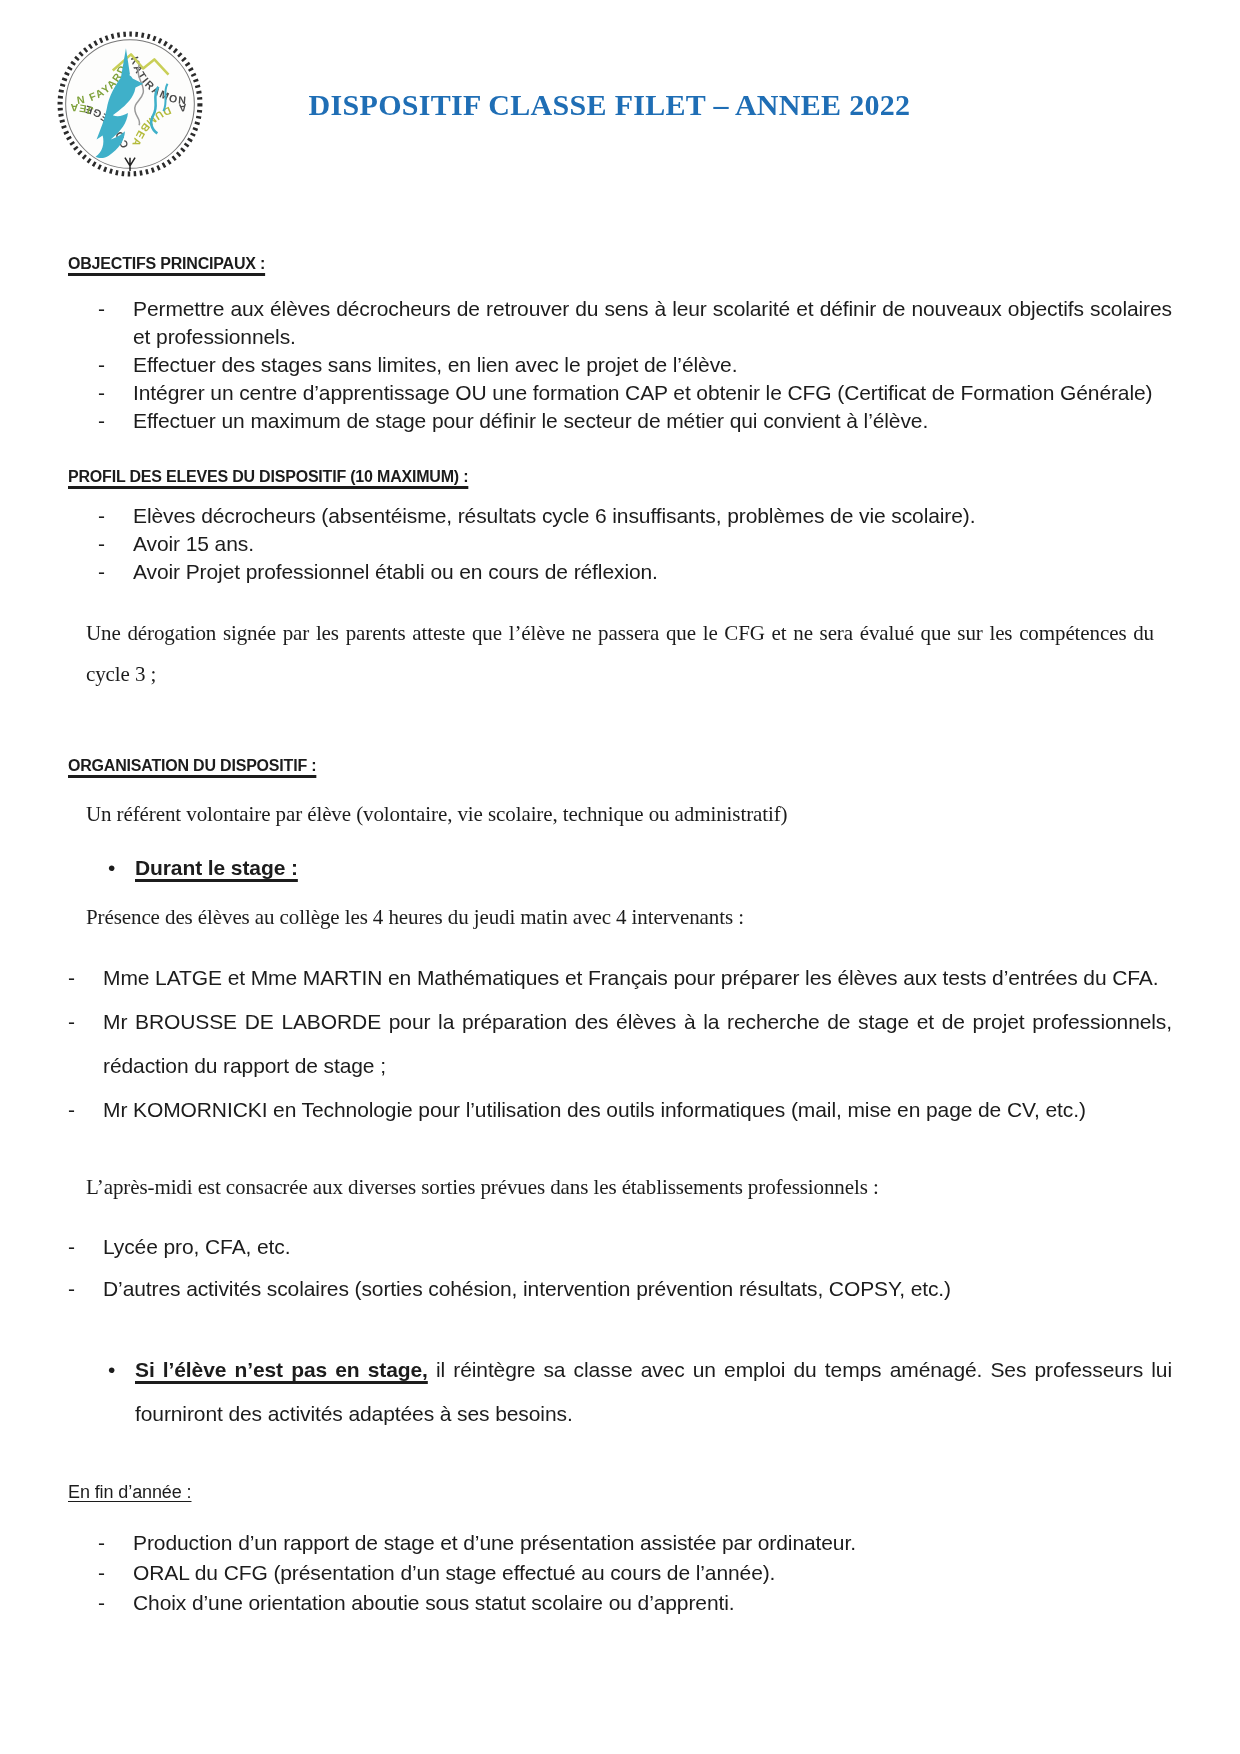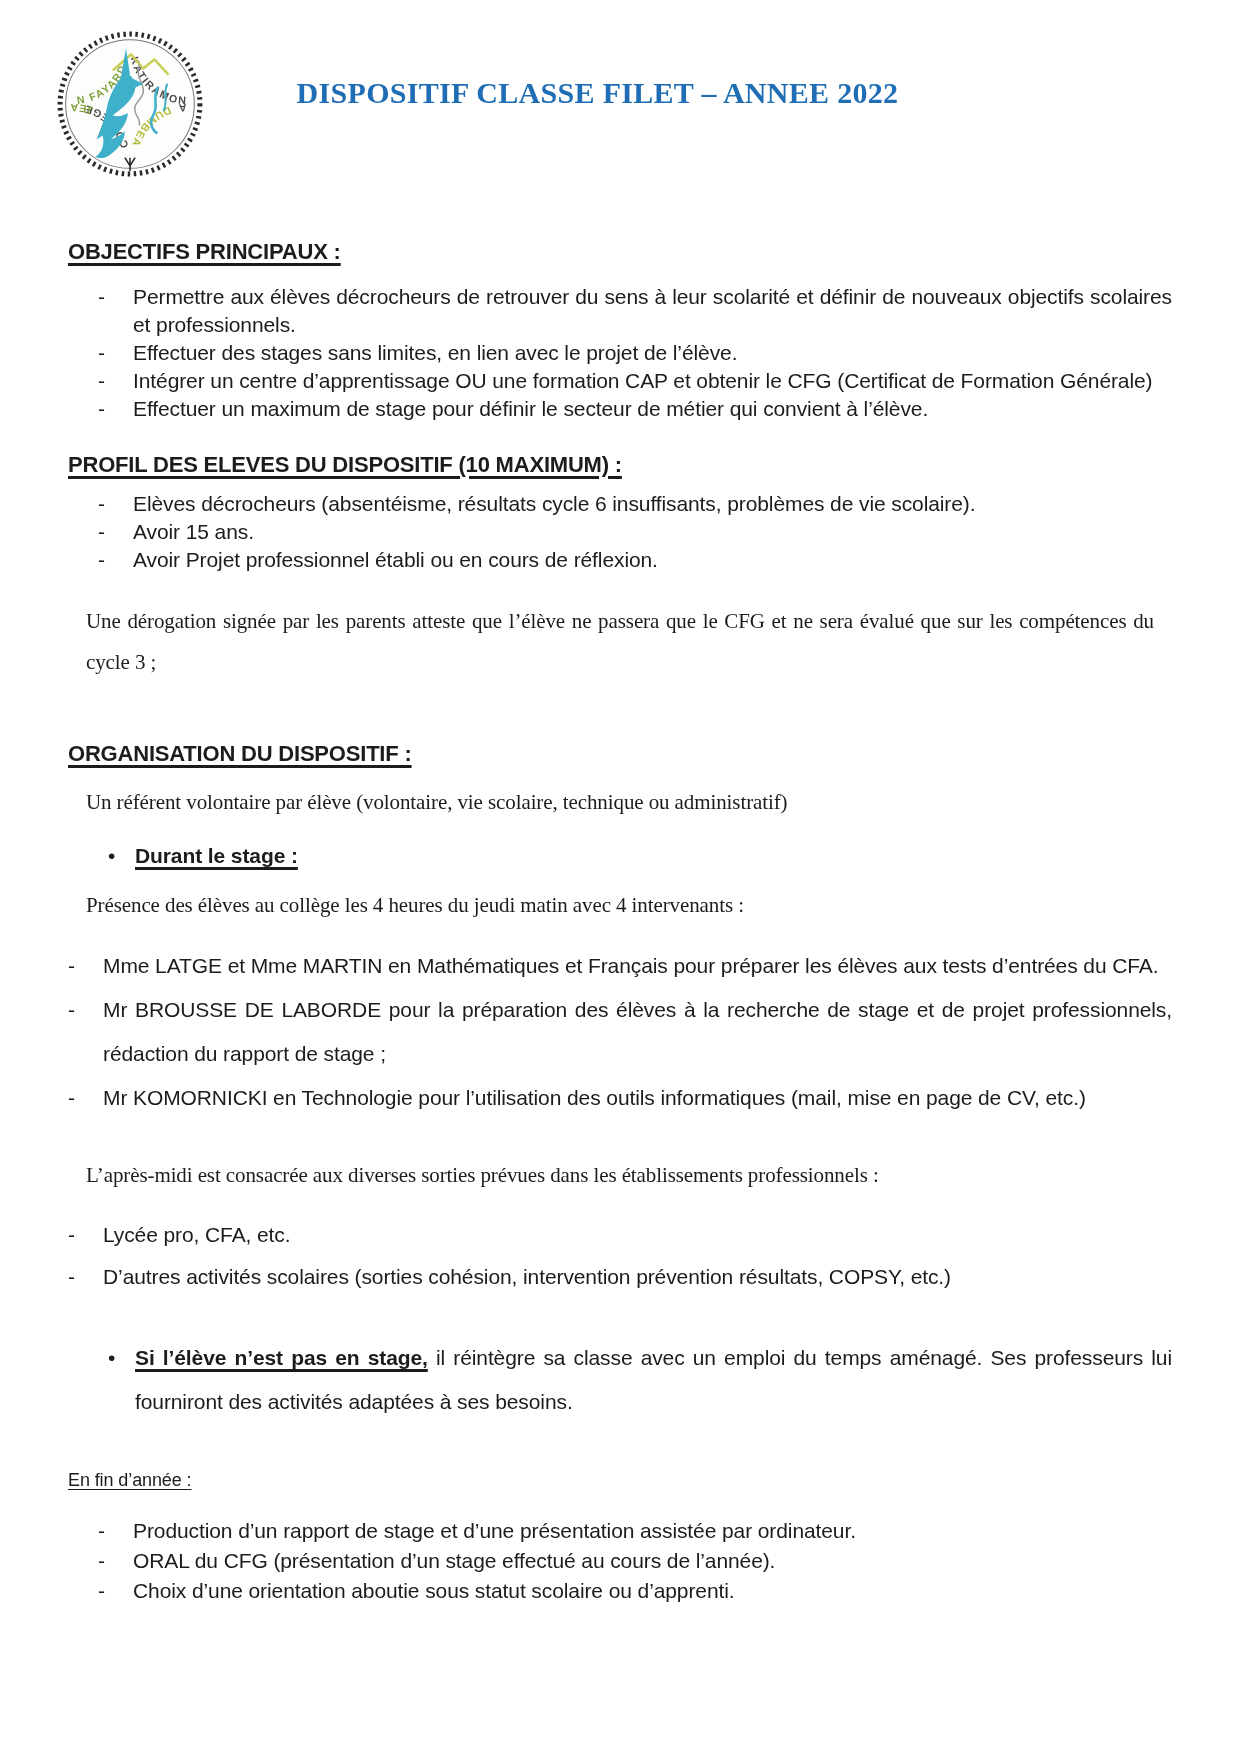--- a/index.html
+++ b/index.html
@@ -14,36 +14,36 @@
     font-size:21px;
     color:#1c1c1c;
     letter-spacing:-0.1px;
   }
 
   
   .logo {
     position:absolute; left:54px; top:28px;
     width:152px; height:152px;
   }
-  .title-row { padding-top:76px; margin:0; }
+  .title-row { padding-top:76px; margin:12px; }
   .doc-title {
     width:1059px;
     text-align:center;
     font-family:"Liberation Serif", serif;
     font-weight:bold;
     font-size:30px;
     line-height:34px;
     letter-spacing:0.3px;
     color:var(--title-blue, #1F6EB5);
   }
 
   
   .sec-heading {
     margin:0;
-    font-size:22px;
+    font-size:16px;
     font-weight:bold;
     line-height:28px;
     text-decoration:underline;
     text-decoration-thickness:2.5px;
     text-underline-offset:4px;
     letter-spacing:-0.2px;
   }
   .plain-underline {
     margin:0;
     font-size:18px;

